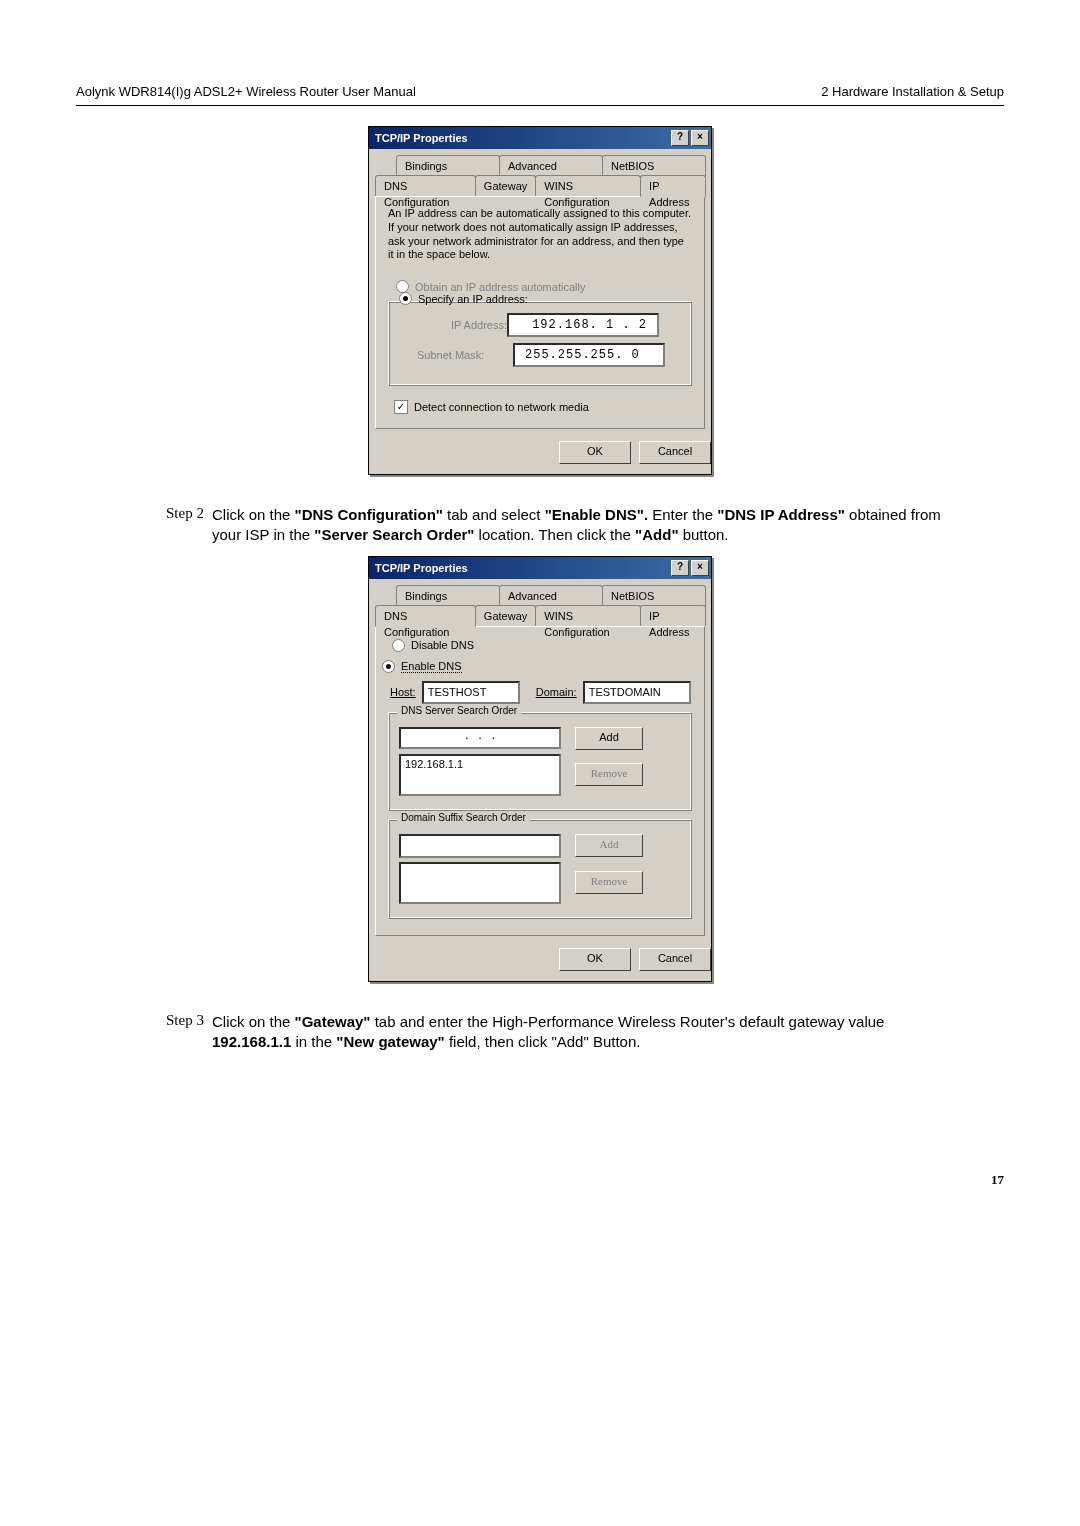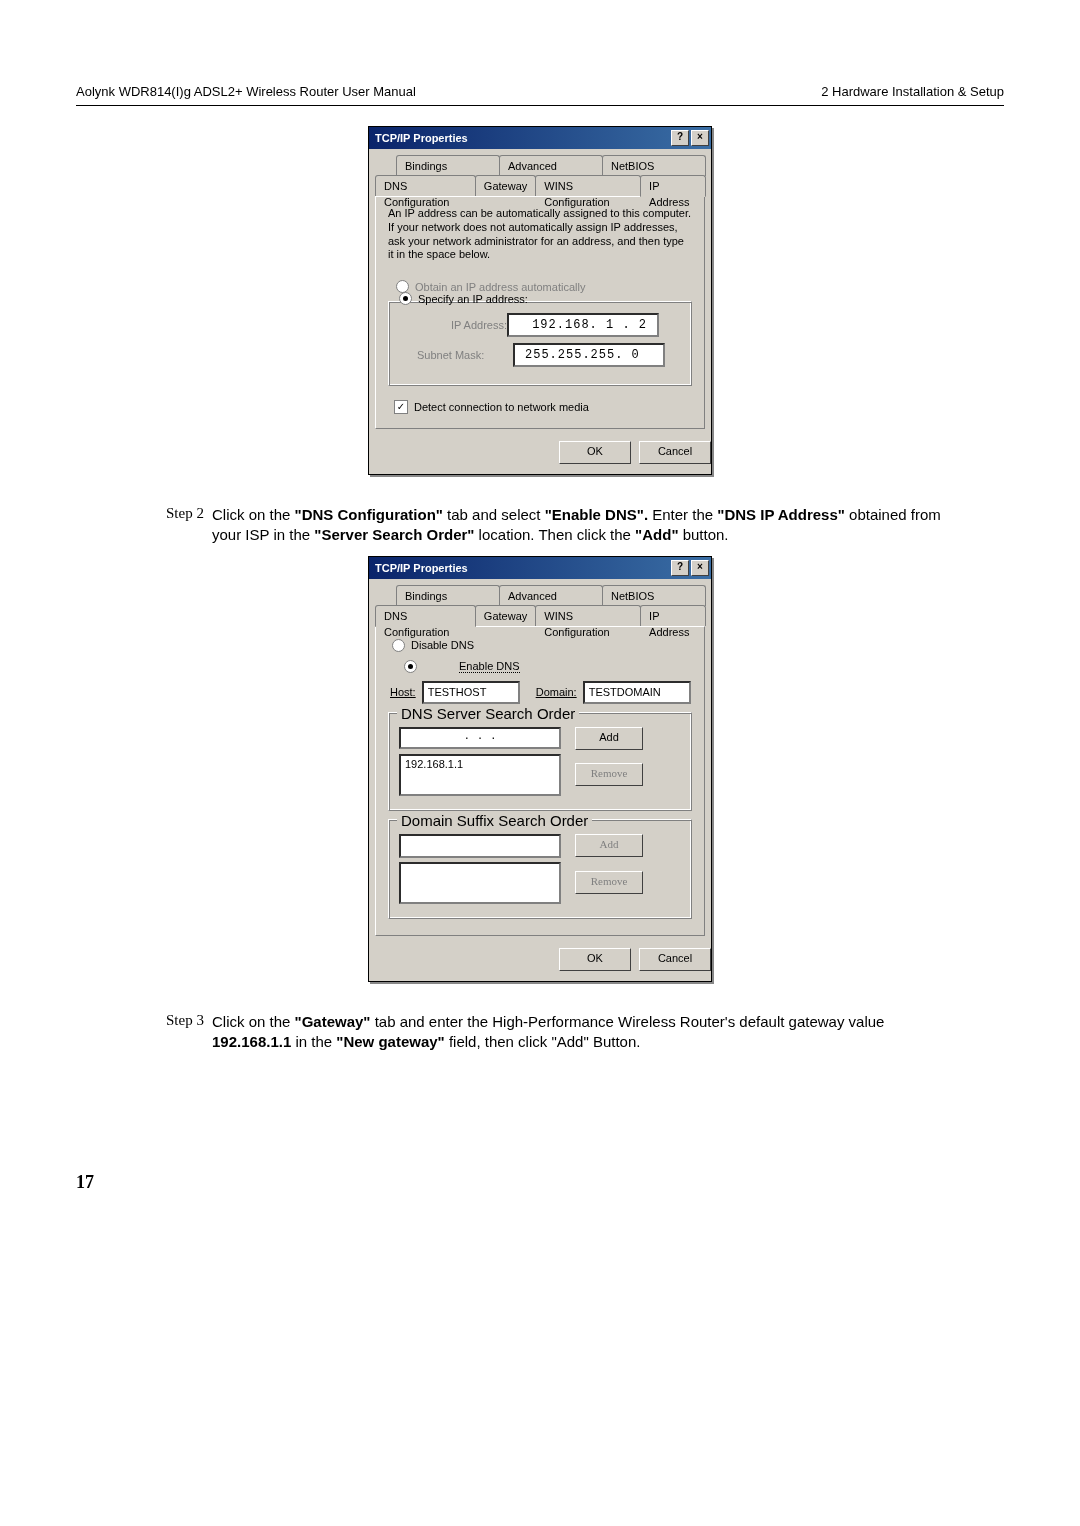--- a/index.html
+++ b/index.html
@@ -158,21 +158,21 @@
     box-shadow: inset 1px 1px 0 #808080, inset -1px -1px 0 #fff;
     padding: 10px 10px 10px 10px;
     margin: 8px 6px;
     position: relative;
   }
   .fs-legend {
     position: absolute;
     top: -8px; left: 8px;
     background: #d4d0c8;
     padding: 0 4px;
-    font-size: 15px;
+    font-size: 10px;
   }
   .inline {
     display: flex;
     align-items: center;
     gap: 14px;
     margin: 4px 0;
   }
   .ipentry {
     background: #fff;
     border: 2px inset #808080;
@@ -201,24 +201,24 @@
     font-family: "Times New Roman", serif;
     font-size: 15px;
     min-width: 46px;
   }
   .step-text {
     font-size: 15px;
     line-height: 1.35;
   }
   .b { font-weight: bold; }
   .pagenum {
-    text-align: left;
+    text-align: right;
     font-family: "Times New Roman", serif;
     font-weight: bold;
-    font-size: 18px;
+    font-size: 13px;
     margin-top: 120px;
   }
   .outer-tabs {
     padding: 6px 6px 0 6px;
   }
   .tab-stack {
     position: relative;
   }
   .row1, .row2 { display: flex; }
   .row1 { margin-bottom: -1px; padding-left: 21px; }
@@ -330,21 +330,21 @@
             <div class="tab">IP Address</div>
           </div>
         </div>
       </div>
 
       <div class="dlg-body" style="padding:6px 6px 8px 6px;">
         <div class="radio off" style="margin-left:10px;">
           <span class="circle"></span>
           <span class="lbl">Disable DNS</span>
         </div>
-        <div class="radio" style="margin-left:22px;gap:36px;">
+        <div class="radio" style="margin-left:0;">
           <span class="circle">
               <span class="dot"></span>
             </span>
           <span class="lbl underline-first">Enable DNS</span>
         </div>
 
         <div class="host-row">
           <span><span class="u">Host:</span></span>
           <span class="txtin" style="width:86px;">TESTHOST</span>
           <span style="margin-left:10px;"><span class="u">Domain:</span></span>

